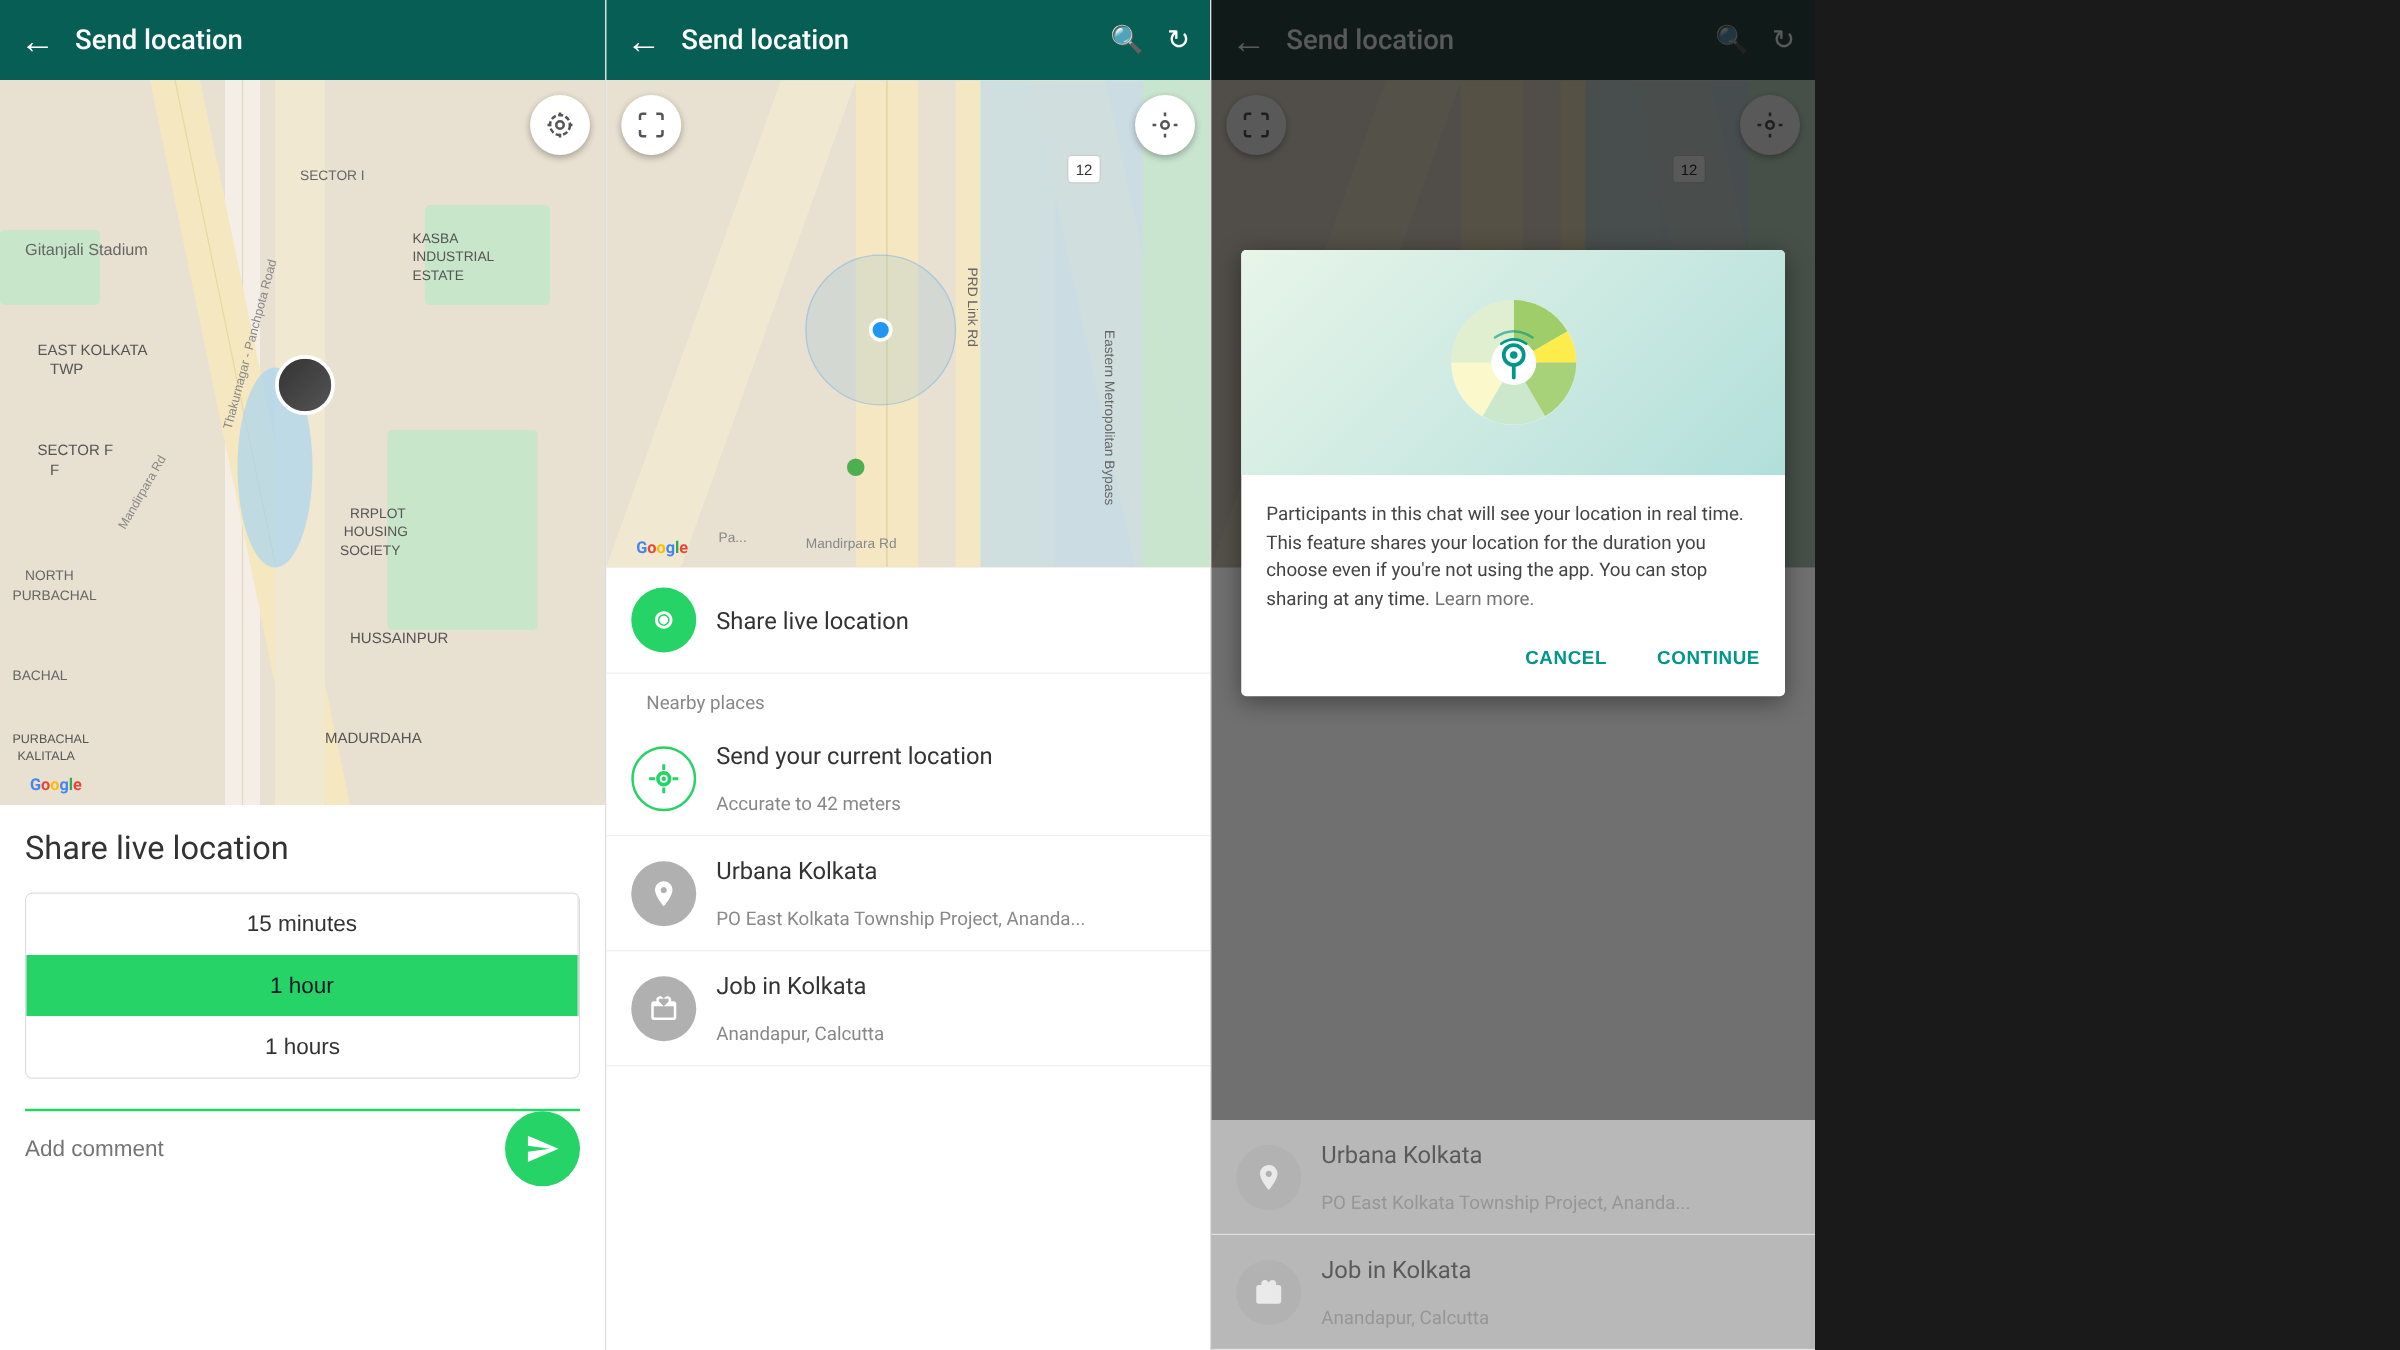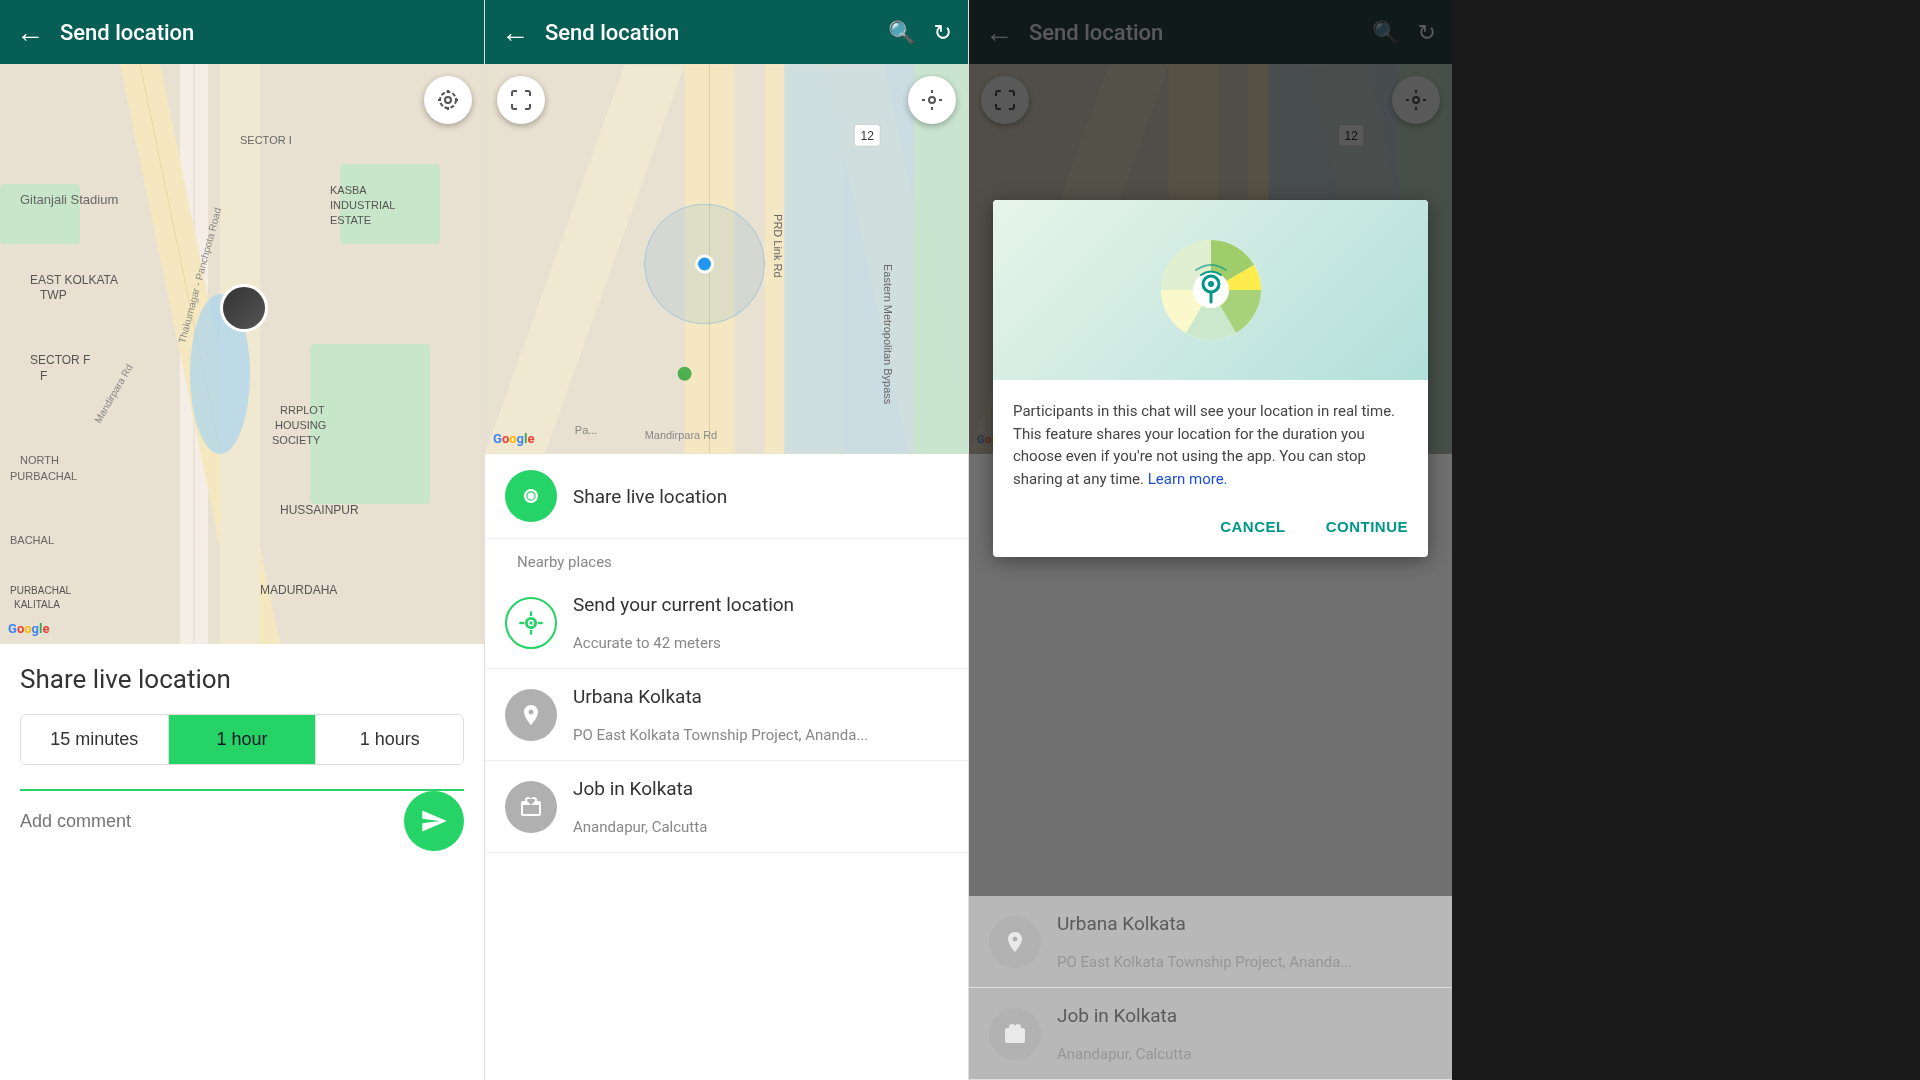--- a/index.html
+++ b/index.html
@@ -28,32 +28,32 @@
     
     .map-svg { width: 100%; height: 100%; }
 
     
     .map-btn { position: absolute; background: #fff; border-radius: 50%; width: 48px; height: 48px; display: flex; align-items: center; justify-content: center; box-shadow: 0 2px 6px rgba(0,0,0,0.3); cursor: pointer; }
     .map-btn-target { top: 12px; right: 12px; }
     .map-btn-expand { top: 12px; left: 12px; }
     .map-btn svg { width: 24px; height: 24px; }
 
     
-    .google-logo { position: absolute; bottom: 8px; left: 8px; font-size: 13px; font-weight: bold; text-align: right; }
+    .google-logo { position: absolute; bottom: 8px; left: 24px; font-size: 13px; font-weight: bold; text-align: right; }
     .google-logo span:nth-child(1) { color: #4285f4; }
     .google-logo span:nth-child(2) { color: #ea4335; }
     .google-logo span:nth-child(3) { color: #fbbc04; }
     .google-logo span:nth-child(4) { color: #4285f4; }
     .google-logo span:nth-child(5) { color: #34a853; }
     .google-logo span:nth-child(6) { color: #ea4335; }
 
     
     .panel1-bottom { padding: 20px 20px 0; }
     .share-live-title { font-size: 26px; font-weight: 400; color: #333; margin-bottom: 20px; }
-    .time-buttons { display: flex; gap: 0; border: 1px solid #ddd; border-radius: 6px; overflow: hidden; margin-bottom: 24px; }
+    .time-buttons { display: flex; gap: 0; border: 1px solid #ddd; border-radius: 6px; overflow: hidden; margin-bottom: 24px; flex-direction: column; }
     .time-btn { flex: 1; padding: 14px 8px; font-size: 18px; text-align: center; cursor: pointer; background: #fff; color: #333; border: none; border-right: 1px solid #ddd; }
     .time-btn:last-child { border-right: none; }
     .time-btn.active { background: #25d366; color: #0f172a; }
     .comment-area { display: flex; align-items: center; gap: 12px; border-top: 2px solid #25d366; padding-bottom: 12px; }
     .comment-input { flex: 1; border: none; outline: none; font-size: 18px; color: #555; padding: 10px 0; background: transparent; }
     .send-btn { width: 60px; height: 60px; background: #25d366; border-radius: 50%; display: flex; align-items: center; justify-content: center; cursor: pointer; flex-shrink: 0; }
     .send-btn svg { width: 28px; height: 28px; fill: #fff; }
 
     
     .list-area { flex: 1; overflow-y: auto; }
@@ -67,21 +67,21 @@
     .section-label { padding: 14px 32px 6px; font-size: 15px; color: #888; }
 
     
     .overlay { position: absolute; top: 0; left: 0; right: 0; bottom: 0; background: rgba(0,0,0,0.5); z-index: 5; }
 
     
     .dialog { position: absolute; top: 200px; left: 24px; right: 24px; background: #fff; border-radius: 4px; z-index: 10; overflow: hidden; box-shadow: 0 4px 20px rgba(0,0,0,0.4); }
     .dialog-image { background: linear-gradient(135deg, #e8f5e9 0%, #b2dfdb 100%); height: 180px; display: flex; align-items: center; justify-content: center; }
     .dialog-body { padding: 20px 20px 10px; }
     .dialog-text { font-size: 15px; color: #444; line-height: 1.5; }
-    .dialog-link { color: #1d4ed8; text-decoration: none; }
+    .dialog-link { color: #737373; text-decoration: none; }
     .dialog-actions { display: flex; justify-content: flex-end; padding: 10px 16px 14px; gap: 32px; }
     .dialog-btn { background: none; border: none; font-size: 15px; font-weight: 600; color: #009688; cursor: pointer; padding: 8px 4px; letter-spacing: 0.5px; }
 
     
     .user-dot { position: absolute; width: 48px; height: 48px; border-radius: 50%; background: #333; border: 3px solid #fff; overflow: hidden; }
   </style>
 </head>
 <body>
 
 <div class="panel panel-1">

